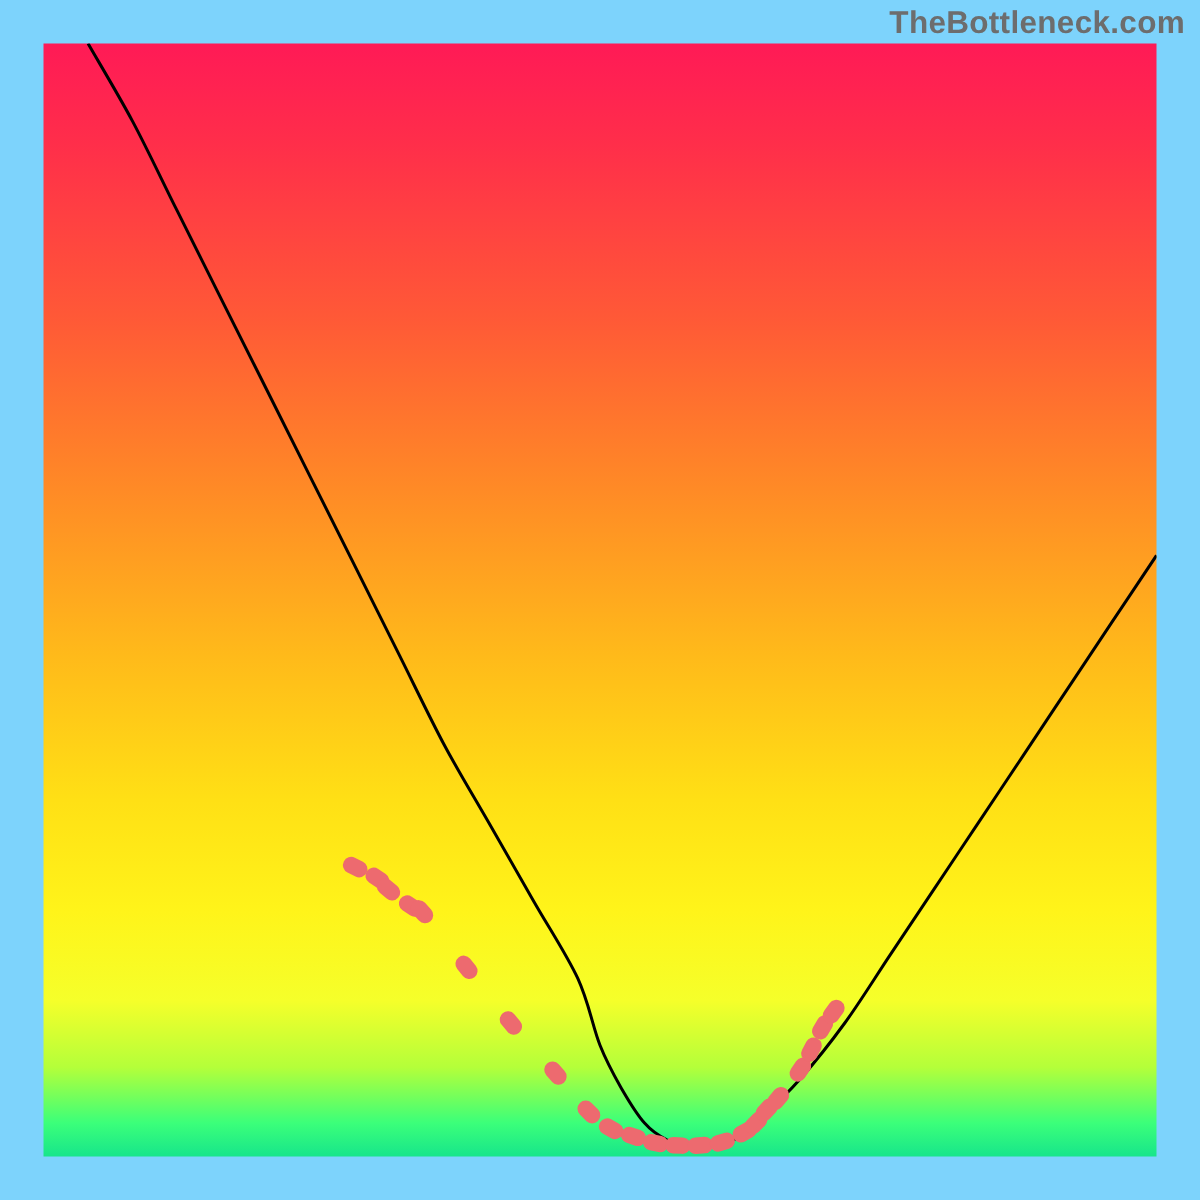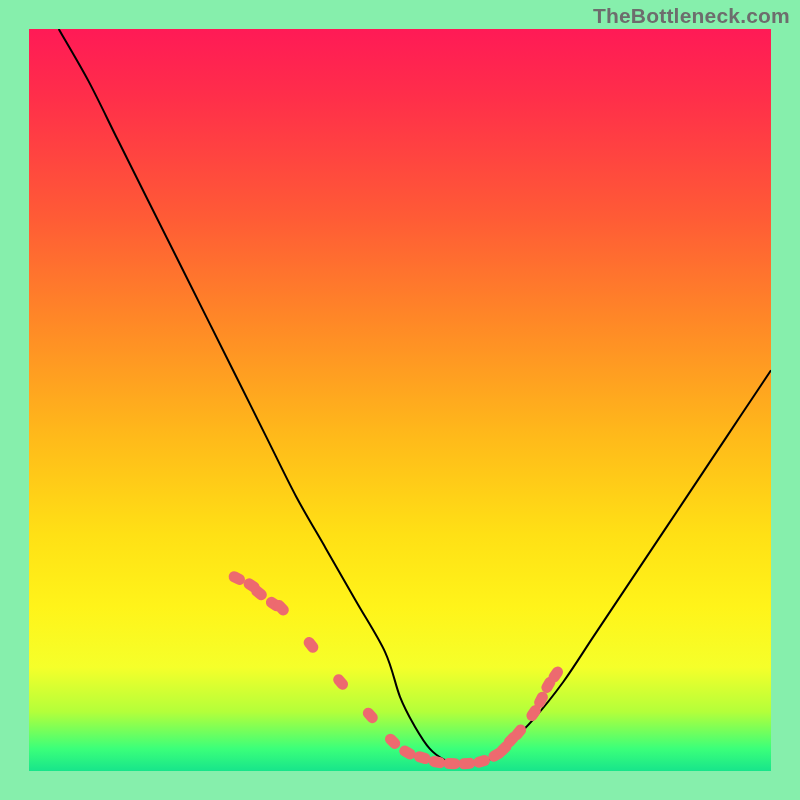--- a/index.html
+++ b/index.html
@@ -9,21 +9,21 @@
     height: 800px;
     background: #000;
     overflow: hidden;
   }
   .frame {
     position: absolute;
     left: 0;
     top: 0;
     width: 800px;
     height: 800px;
-    background: #86efac;
+    background: #7dd3fc;
     text-decoration: underline;
   }
   .plot-area {
     position: absolute;
     left: 29px;
     top: 29px;
     width: 742px;
     height: 742px;
     
     background: linear-gradient(to bottom,

